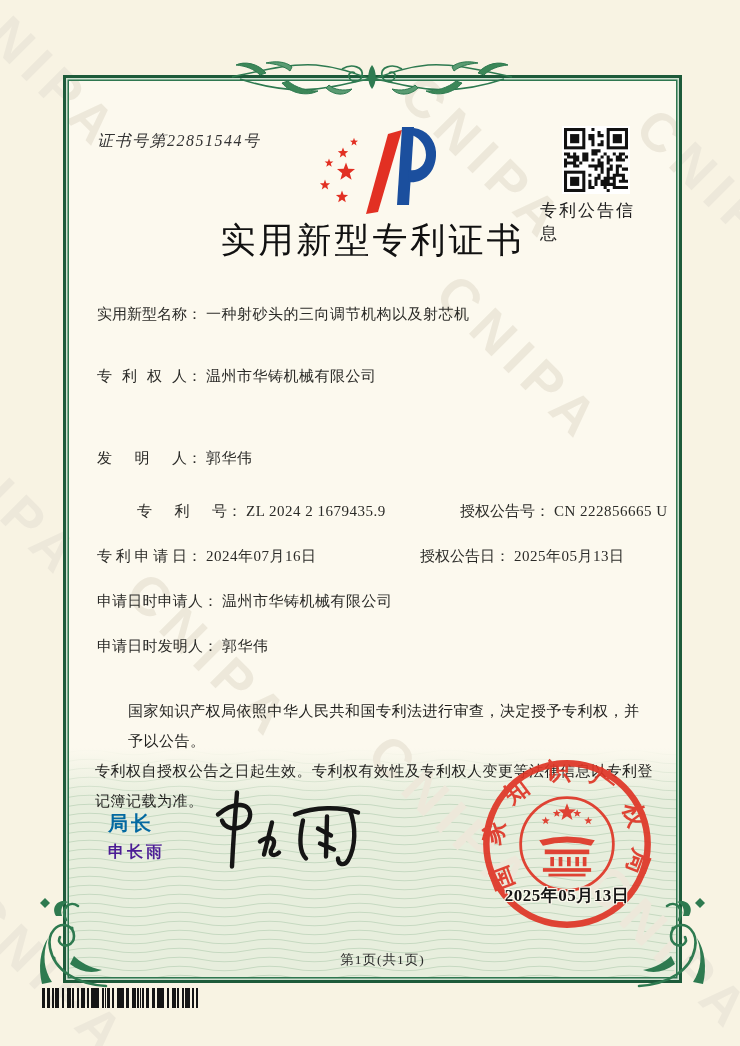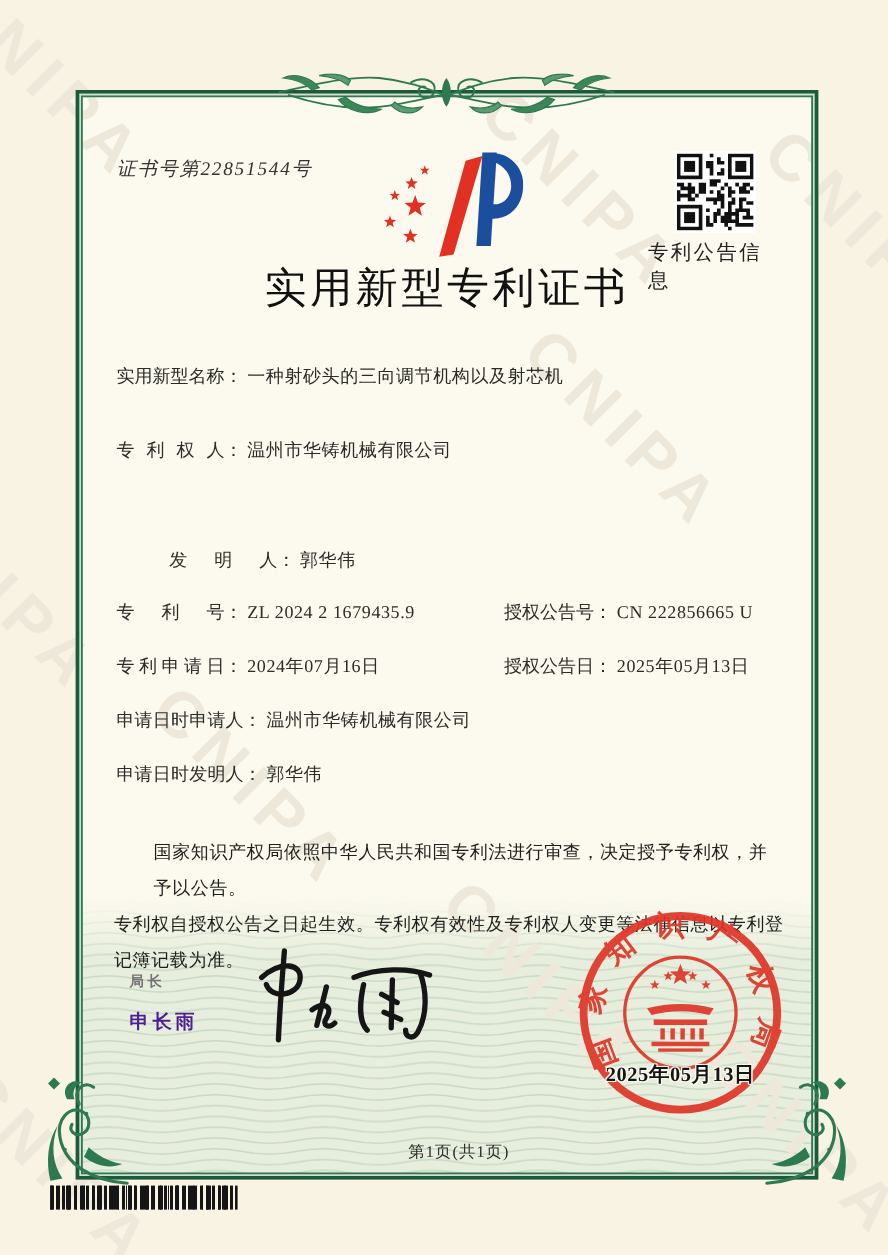--- a/index.html
+++ b/index.html
@@ -44,21 +44,21 @@
   .w6{ width:90px; } .w7{ width:106px; }
   .fcolon{ display:inline-block; vertical-align:top; }
   .fvalue{ display:inline-block; vertical-align:top; margin-left:4px; letter-spacing:0.5px; }
   .fcol2{ position:absolute; left:323px; top:0; white-space:nowrap;text-align:right; }
   
   .notice{ position:absolute; left:95px; top:696px; width:558px; z-index:5;
     font-size:15px; line-height:30px; letter-spacing:0.5px; color:#1e1e1c; }
   .notice .l1{ padding-left:2.2em; }
   
   .sig-title{ position:absolute; left:108px; top:810px; z-index:5;
-    font-family:"Liberation Sans","DejaVu Sans",sans-serif; font-weight:600; font-size:12px; letter-spacing:3px; color:#737373; }
+    font-family:"Liberation Sans","DejaVu Sans",sans-serif; font-weight:600; font-size:20px; letter-spacing:3px; color:#0369a1; }
   .sig-name{ position:absolute; left:108px; top:842px; z-index:5;
     font-family:"Liberation Sans","DejaVu Sans",sans-serif; font-weight:600; font-size:16px; letter-spacing:3px; color:#4c1d95; }
   .signature{ position:absolute; left:200px; top:785px; z-index:5; }
   .seal{ position:absolute; left:478px; top:755px; z-index:5; }
   .seal-date{ position:absolute; left:478px; top:884px; width:178px; text-align:center; z-index:6;
     font-size:17px; font-weight:700; letter-spacing:0.5px; color:#151515;
     text-shadow:-1px -1px 0 #fcf9ee,1px -1px 0 #fcf9ee,-1px 1px 0 #fcf9ee,1px 1px 0 #fcf9ee,0 0 2px #fcf9ee; }
   .page-indicator{ position:absolute; left:63px; top:951px; width:619px; text-align:center; z-index:5;
     font-size:13.5px; letter-spacing:1px; color:#2a2a2a;padding-left:20px; }
   .barcode{ position:absolute; left:42px; top:988px; width:156px; height:20px; z-index:5;
@@ -176,24 +176,24 @@
   <div class="qr-caption">专利公告信息</div>
 
   <div class="title">实用新型专利证书</div>
 
   <div class="frow" style="top:303px;">
     <span class="flabel w6">实用新型名称</span><span class="fcolon">：</span><span class="fvalue">一种射砂头的三向调节机构以及射芯机</span>
   </div>
   <div class="frow" style="top:365px;">
     <span class="flabel w6">专利权人</span><span class="fcolon">：</span><span class="fvalue">温州市华铸机械有限公司</span>
   </div>
-  <div class="frow" style="top:457px;margin-left:44px;">
+  <div class="frow" style="top:447px;">
     <span class="flabel w6">发明人</span><span class="fcolon">：</span><span class="fvalue">郭华伟</span>
   </div>
-  <div class="frow" style="top:500px;width:560px;">
+  <div class="frow" style="top:500px;width:560px;margin-left:40px;">
     <span class="flabel w6">专利号</span><span class="fcolon">：</span><span class="fvalue">ZL 2024 2 1679435.9</span>
     <span class="fcol2"><span>授权公告号</span><span>：</span><span class="fvalue">CN 222856665 U</span></span>
   </div>
   <div class="frow" style="top:545px;width:560px;">
     <span class="flabel w6">专利申请日</span><span class="fcolon">：</span><span class="fvalue">2024年07月16日</span>
     <span class="fcol2"><span>授权公告日</span><span>：</span><span class="fvalue">2025年05月13日</span></span>
   </div>
   <div class="frow" style="top:635px;">
     <span class="flabel w7">申请日时发明人</span><span class="fcolon">：</span><span class="fvalue">郭华伟</span>
   </div>

